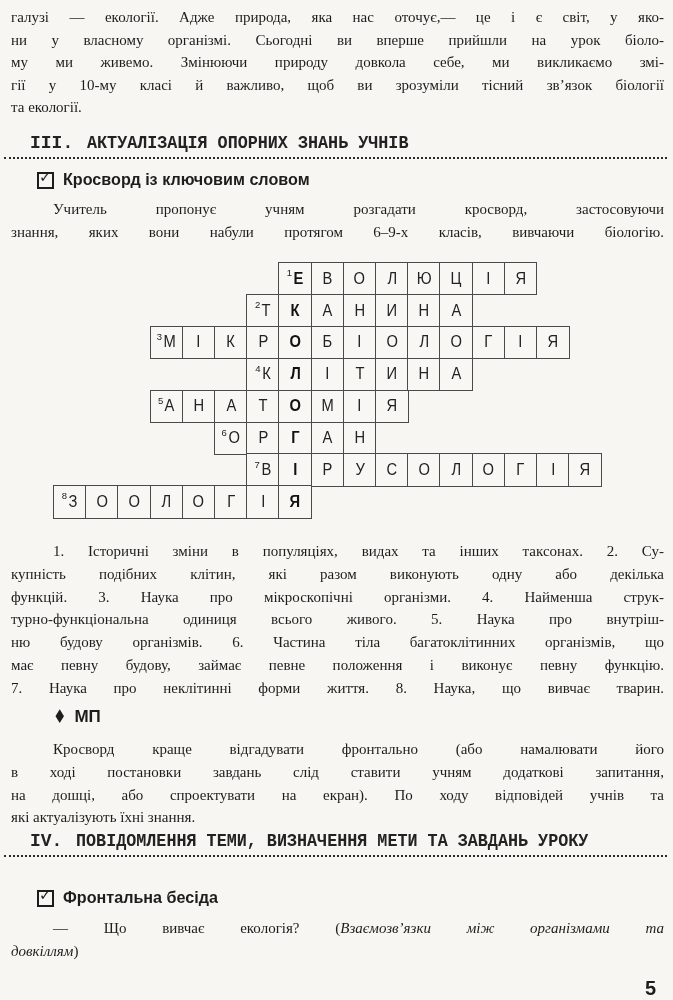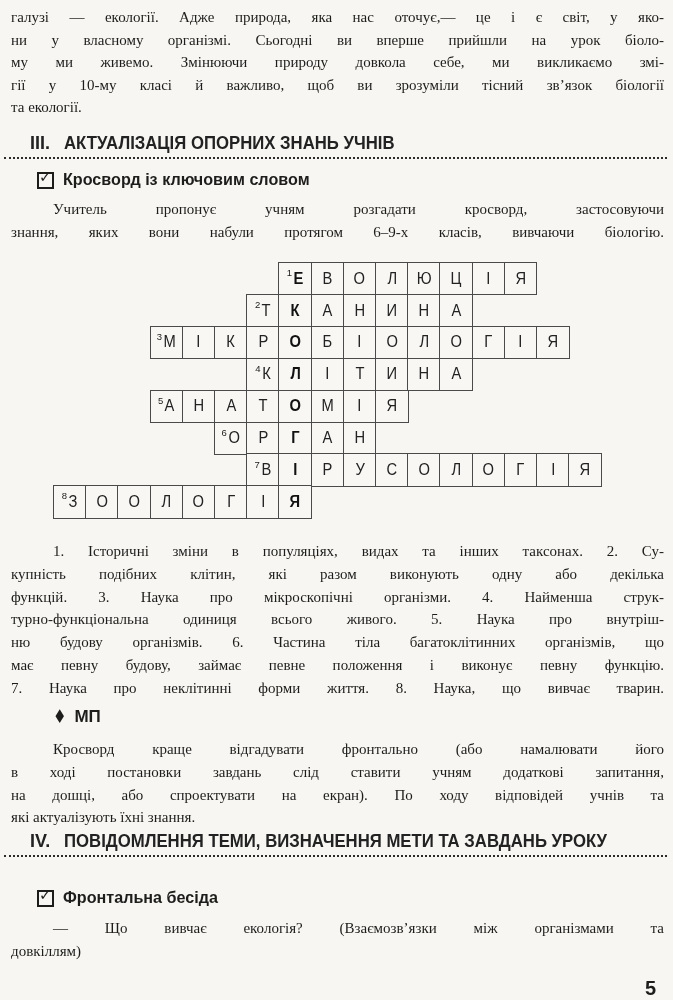--- a/index.html
+++ b/index.html
@@ -11,25 +11,25 @@
     position:relative;
     overflow:hidden;
   }
   .abs{position:absolute;}
   
   .para{left:11px;width:653px;font-size:15px;line-height:22.5px;}
   .para.tight{line-height:22.8px;}
   .tline{text-align:justify;text-align-last:auto;white-space:normal;}
   .tline.j{text-align-last:justify;}
   .tline.ind{text-indent:42px;}
-  .it{}
+  .it{font-style:italic;}
   
   .heading{left:4px;width:663px;}
   .h-row{display:flex;align-items:baseline;padding-left:26px;
-    font-family:Liberation Sans, sans-serif;font-weight:700;font-size:18px;line-height:21px;color:#222;}
+    font-family:Liberation Mono, monospace;font-weight:700;font-size:18px;line-height:21px;color:#222;}
   .h-num{margin-right:14px;}
   .h-title{display:inline-block;transform:scaleX(.93);transform-origin:0 60%;white-space:nowrap;}
   .dotted{border-bottom:2px dotted #2b2b2b;height:0;margin-top:3px;}
   
   .check-row{left:11px;display:flex;align-items:center;padding-left:26px;
     font-family:"Liberation Sans", sans-serif;font-weight:700;font-size:17px;color:#1d1d1b;}
   .checkbox{width:13px;height:13px;border:2px solid #1d1d1b;margin-right:9px;position:relative;flex:0 0 auto;background:#f7f6f3;}
   .checkbox .mark{position:absolute;left:0px;top:-6px;font-size:15px;font-weight:700;font-family:"DejaVu Sans", sans-serif;}
   .check-label{display:inline-block;transform:scaleX(.95);transform-origin:0 60%;white-space:nowrap;}
   

